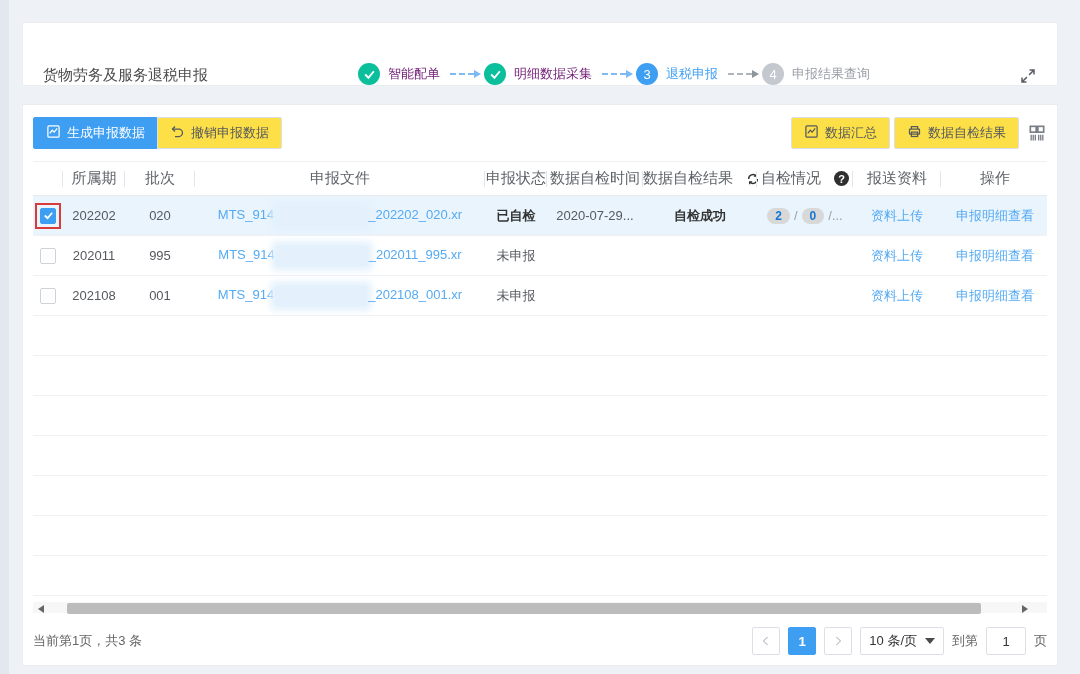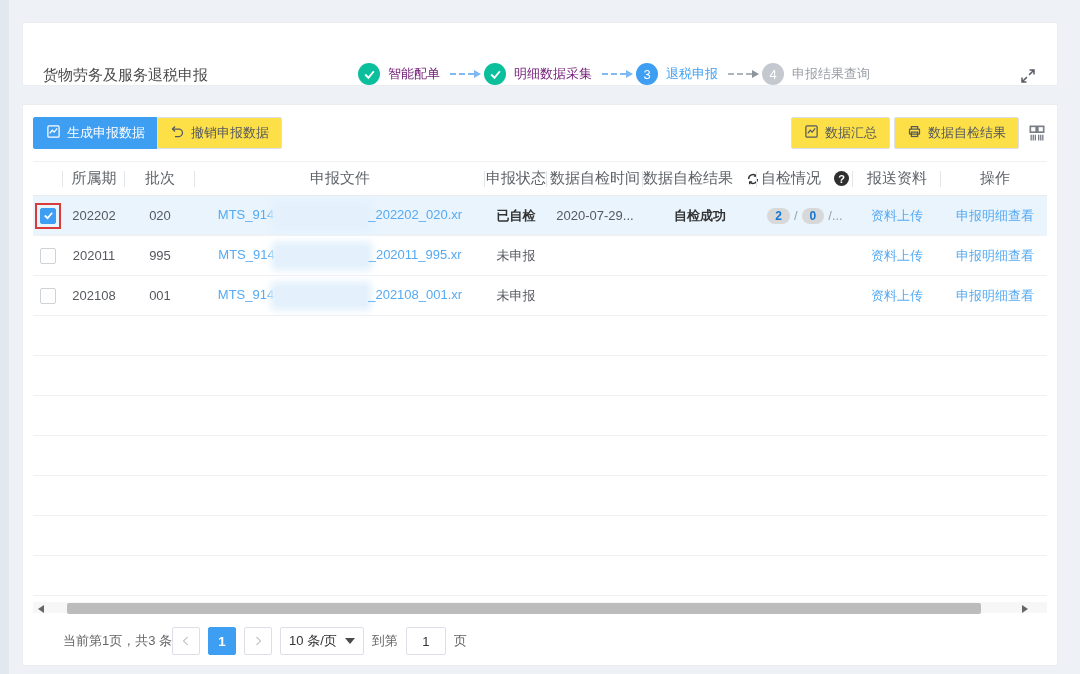--- a/index.html
+++ b/index.html
@@ -83,21 +83,21 @@
   
   .hscrollbar{position:relative;height:13px;background:#f7f7f7;margin-top:4px;}
   .sb-arrow{position:absolute;top:0;width:16px;height:13px;display:flex;align-items:center;justify-content:center;cursor:pointer;}
   .sb-arrow.left{left:0;}
   .sb-arrow.right{right:14px;}
   .tri-l{width:0;height:0;border-top:4px solid transparent;border-bottom:4px solid transparent;border-right:6px solid #666;}
   .tri-r{width:0;height:0;border-top:4px solid transparent;border-bottom:4px solid transparent;border-left:6px solid #666;}
   .sb-thumb{position:absolute;left:34px;top:1px;height:11px;width:calc(100% - 34px - 66px);background:#bcbcbc;border-radius:2px;cursor:grab;}
 
   
-  .card-footer{margin-top:14px;display:flex;align-items:center;color:#666;margin-left:30px;}
+  .card-footer{margin-top:14px;display:flex;justify-content:space-between;align-items:center;color:#666;}
   .pager{display:flex;align-items:center;gap:8px;}
   .pg-btn{width:28px;height:28px;border:1px solid #dcdfe6;background:#fff;border-radius:2px;display:flex;align-items:center;justify-content:center;cursor:pointer;}
   .pg-btn.active{background:#3e9ff2;border-color:#3e9ff2;color:#fff;font-weight:bold;}
   .pg-select{height:28px;border:1px solid #dcdfe6;border-radius:2px;display:flex;align-items:center;gap:8px;padding:0 8px;cursor:pointer;color:#333;}
   .caret-down{width:0;height:0;border-left:5px solid transparent;border-right:5px solid transparent;border-top:6px solid #4a4a4a;}
   .goto-input{width:40px;height:28px;border:1px solid #dcdfe6;border-radius:2px;text-align:center;font-size:13px;color:#333;font-family:inherit;}
   .chev{stroke:#9aa3ad;stroke-width:2;fill:none;}
 </style>
 </head>
 <body>

